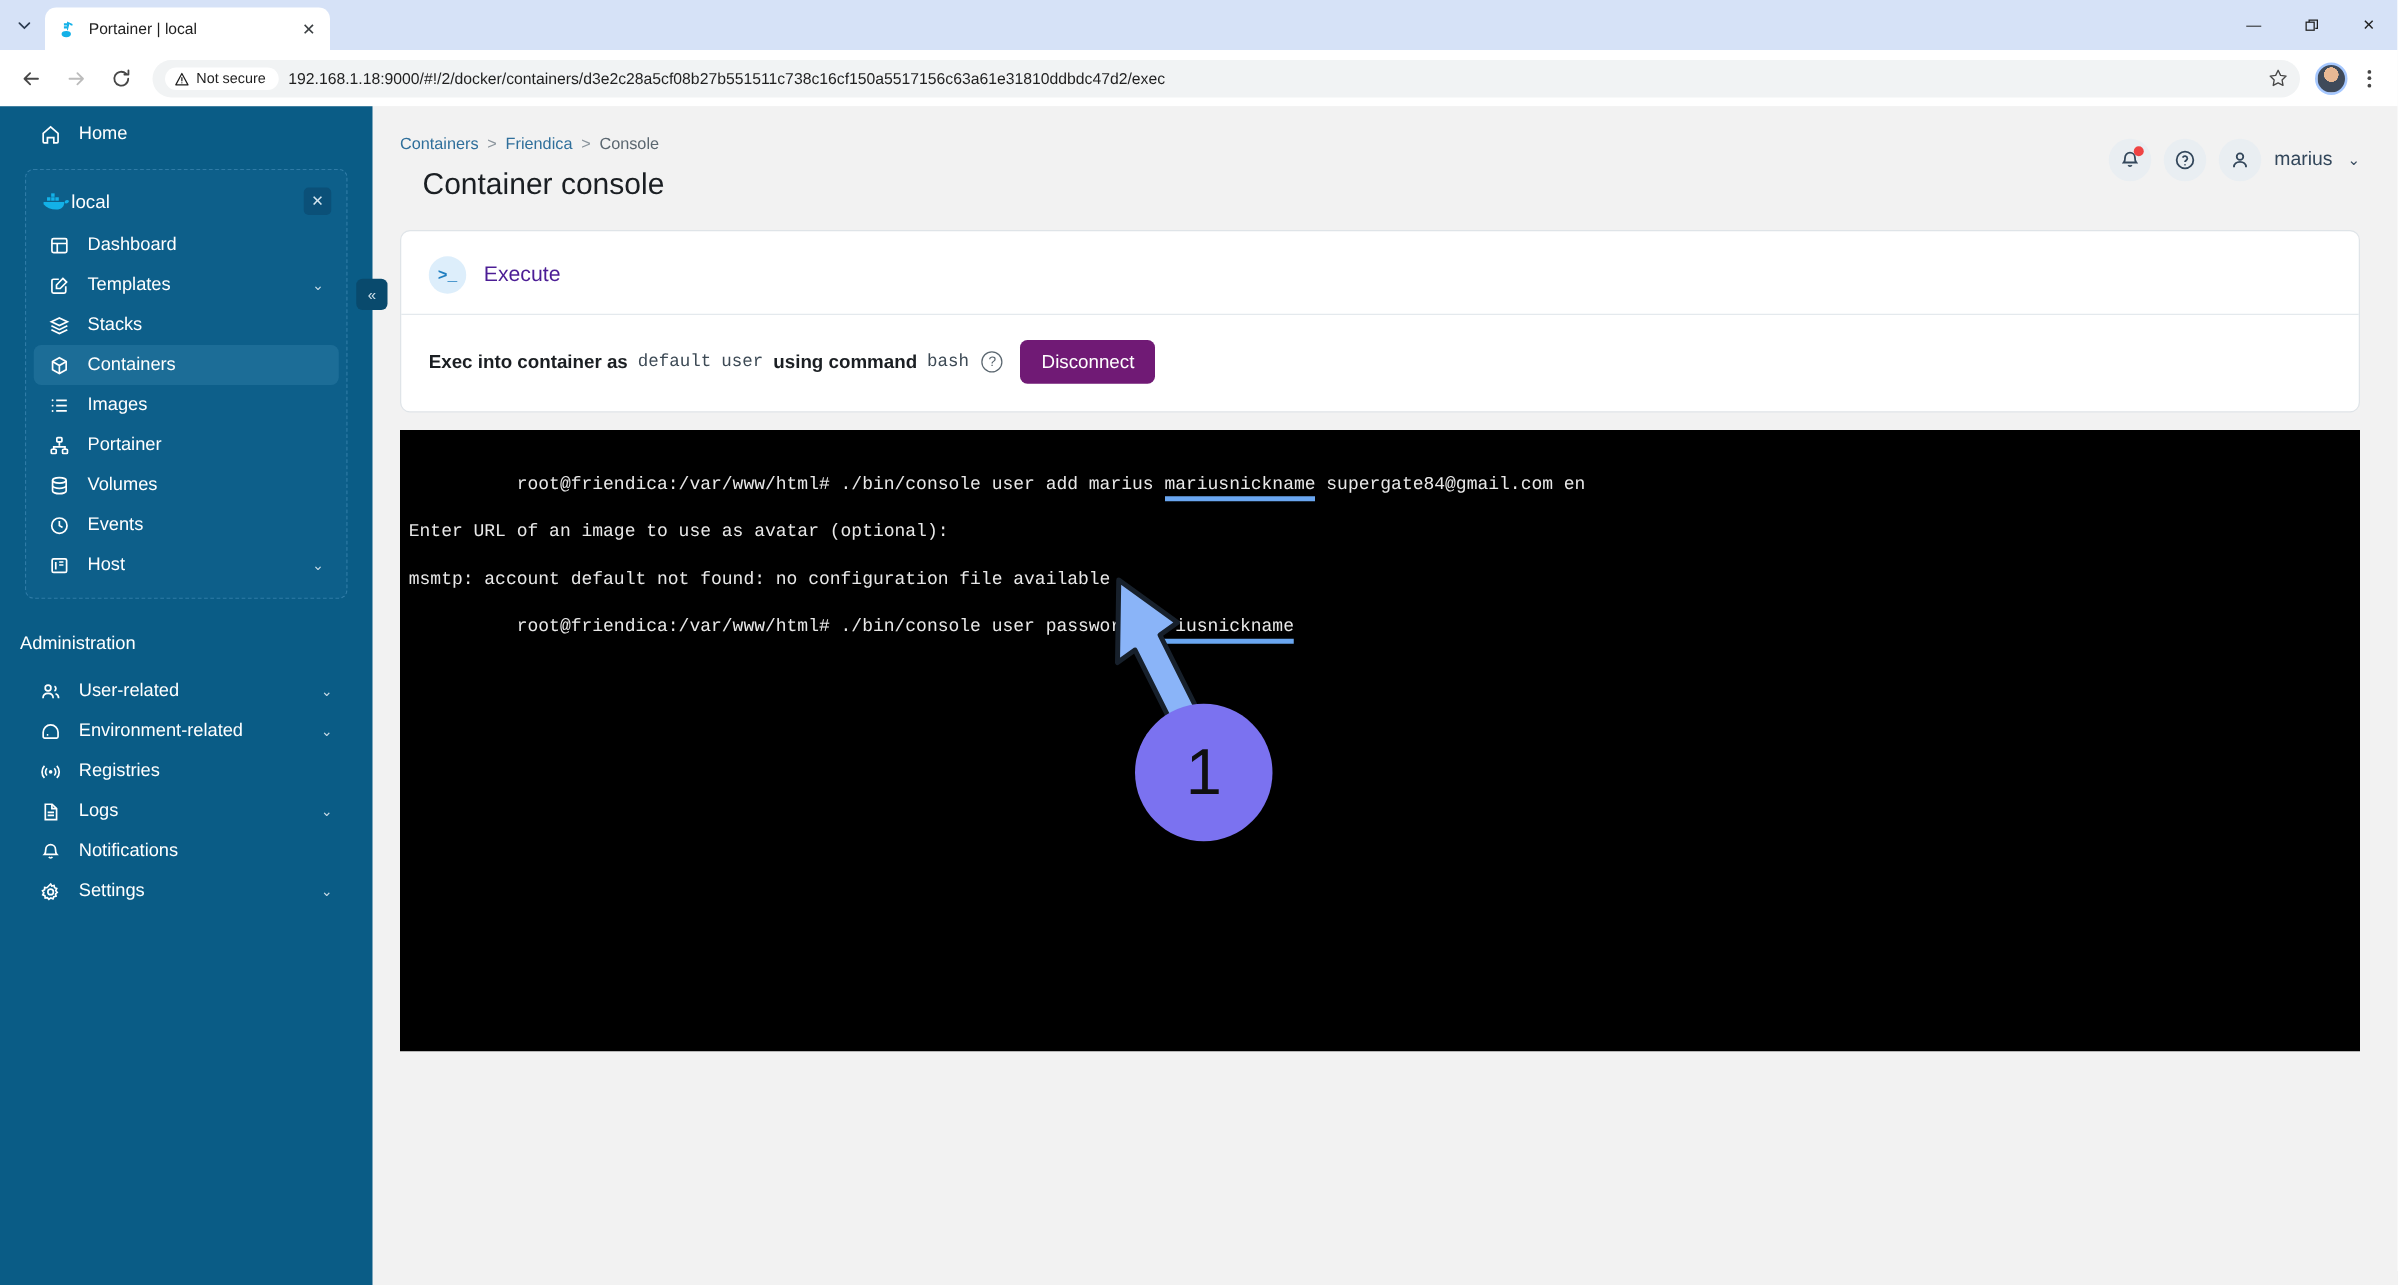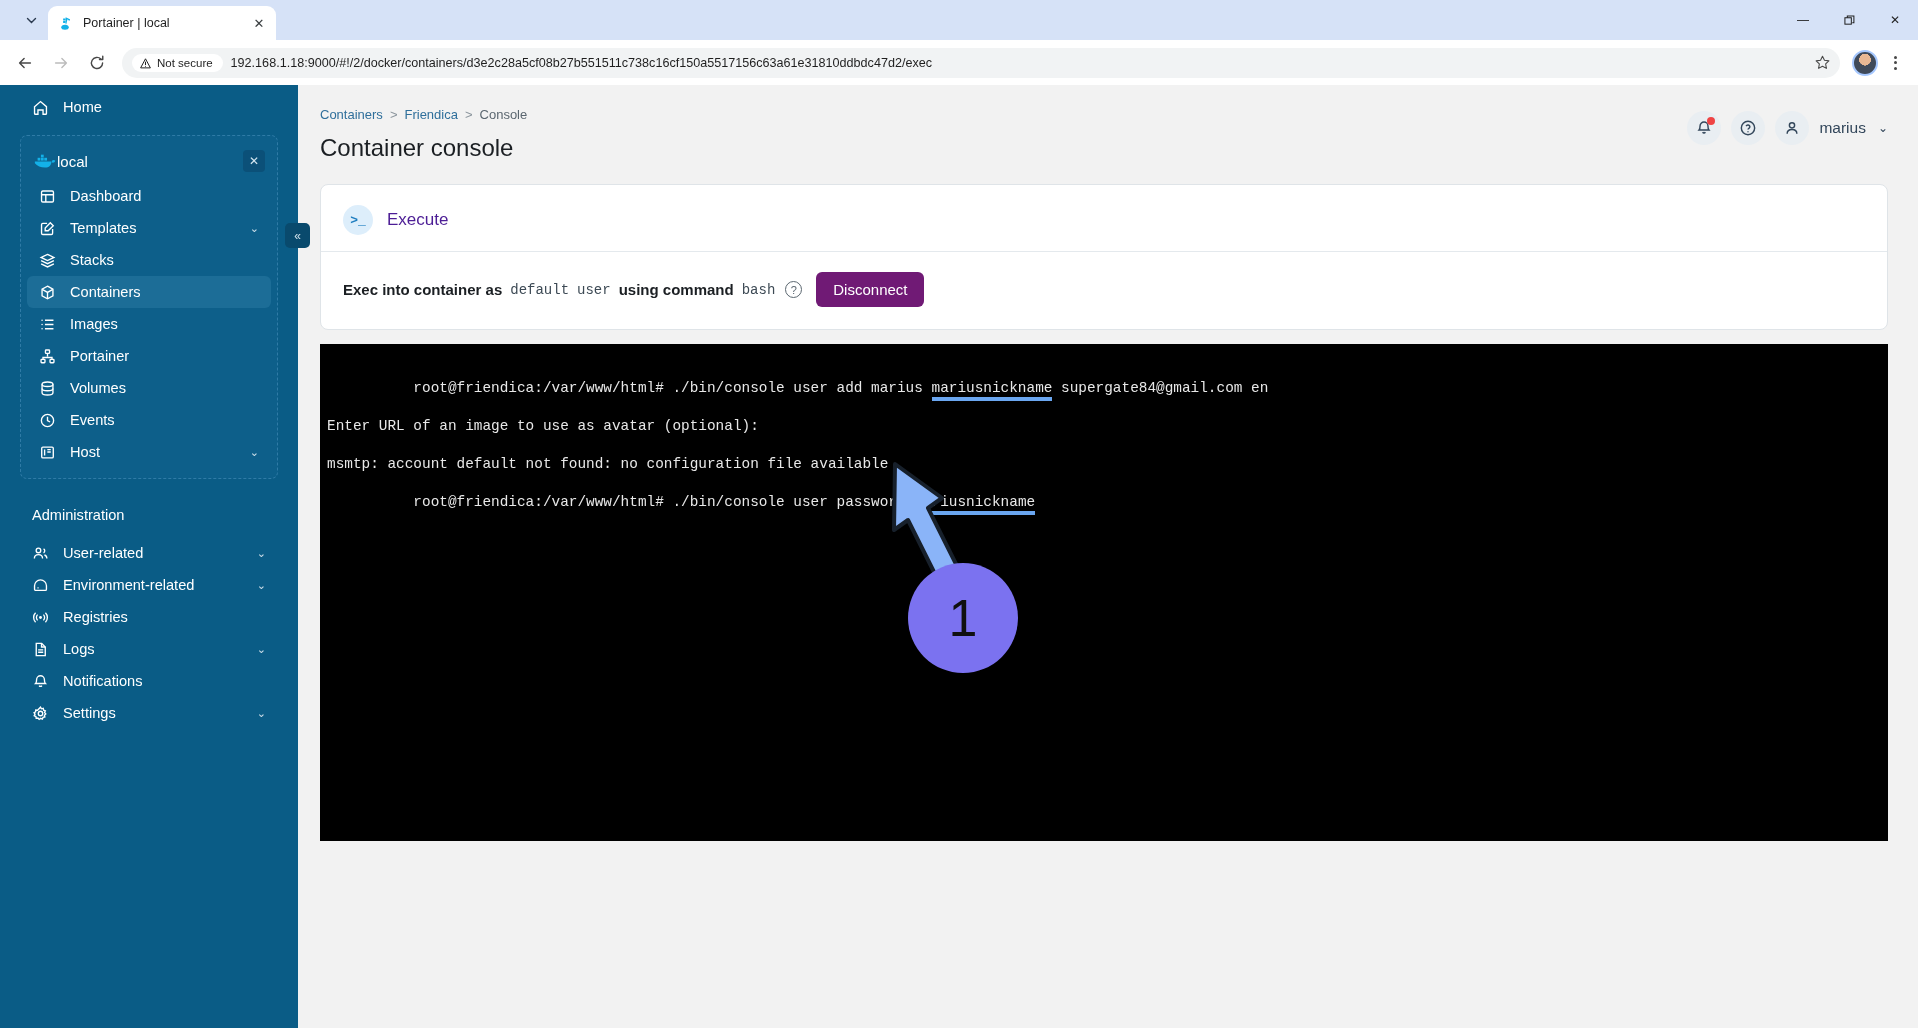--- a/index.html
+++ b/index.html
@@ -9,21 +9,21 @@
     font-family: "Liberation Sans", sans-serif;
     background: #ffffff;
     overflow: hidden;
   }
 
   
   .browser { width: 1918px; height: 1028px; display: flex; flex-direction: column; }
 
   .tabstrip {
     height: 40px; background: #d6e2f7; display: flex; align-items: flex-end;
-    padding-left: 16px; position: relative; flex: 0 0 40px;
+    padding-left: 4px; position: relative; flex: 0 0 40px;
   }
   .tab-listbtn {
     width: 30px; height: 30px; margin-bottom: 5px; margin-right: 2px;
     display: flex; align-items: center; justify-content: center;
     border-radius: 4px; color: #2b3a4f; font-size: 11px;
   }
   .tab {
     height: 34px; min-width: 228px; background: #ffffff;
     border-radius: 9px 9px 0 0; display: flex; align-items: center;
     padding: 0 8px 0 11px; gap: 8px; position: relative;
@@ -128,33 +128,33 @@
   .env-head .whale { width: 24px; flex: 0 0 24px; display:flex; align-items:center; }
   .env-x {
     margin-left: auto; width: 22px; height: 22px; border-radius: 4px;
     background: #0b5078; color: #d5e6f0; display: flex;
     align-items: center; justify-content: center; font-size: 12px;
   }
   .env-group .nav-item { margin: 0 6px; font-size: 14.6px; }
   .nav-item.active { background: #1c6d97; }
 
   .admin-title {
-    color: #ffffff; font-size: 14.6px; padding: 28px 0 14px 32px; font-weight: 400;
+    color: #ffffff; font-size: 14.6px; padding: 28px 0 14px 16px; font-weight: 400;
   }
 
   
   .content { flex: 1; min-width: 0; display: flex; flex-direction: column; background: #f2f2f2; }
   .topbar {
     display: flex; align-items: flex-start; padding: 22px 30px 0 22px; gap: 10px;
   }
   .crumbs-wrap { flex: 1; min-width: 0; }
   .crumbs { font-size: 13px; color: #2f6f9b; display: flex; align-items: center; gap: 7px; }
   .crumbs .sep { color: #8a949c; }
   .crumbs .cur { color: #5b6770; }
-  .page-title { font-size: 24px; color: #1b1f23; margin-top: 12px; font-weight: 400; }
+  .page-title { font-size: 24px; color: #1b1f23; margin-top: 12px; font-weight: 400; margin-left: 18px; }
 
   .userbar { display: flex; align-items: center; gap: 10px; padding-top: 4px; }
   .round-btn {
     width: 34px; height: 34px; border-radius: 50%; background: #e9eef2;
     display: flex; align-items: center; justify-content: center;
     color: #33475b; position: relative;
   }
   .round-btn svg { width: 18px; height: 18px; stroke: #33475b; fill: none; stroke-width: 1.6; }
   .bell-dot {
     position: absolute; top: 6px; right: 6px; width: 8px; height: 8px;

